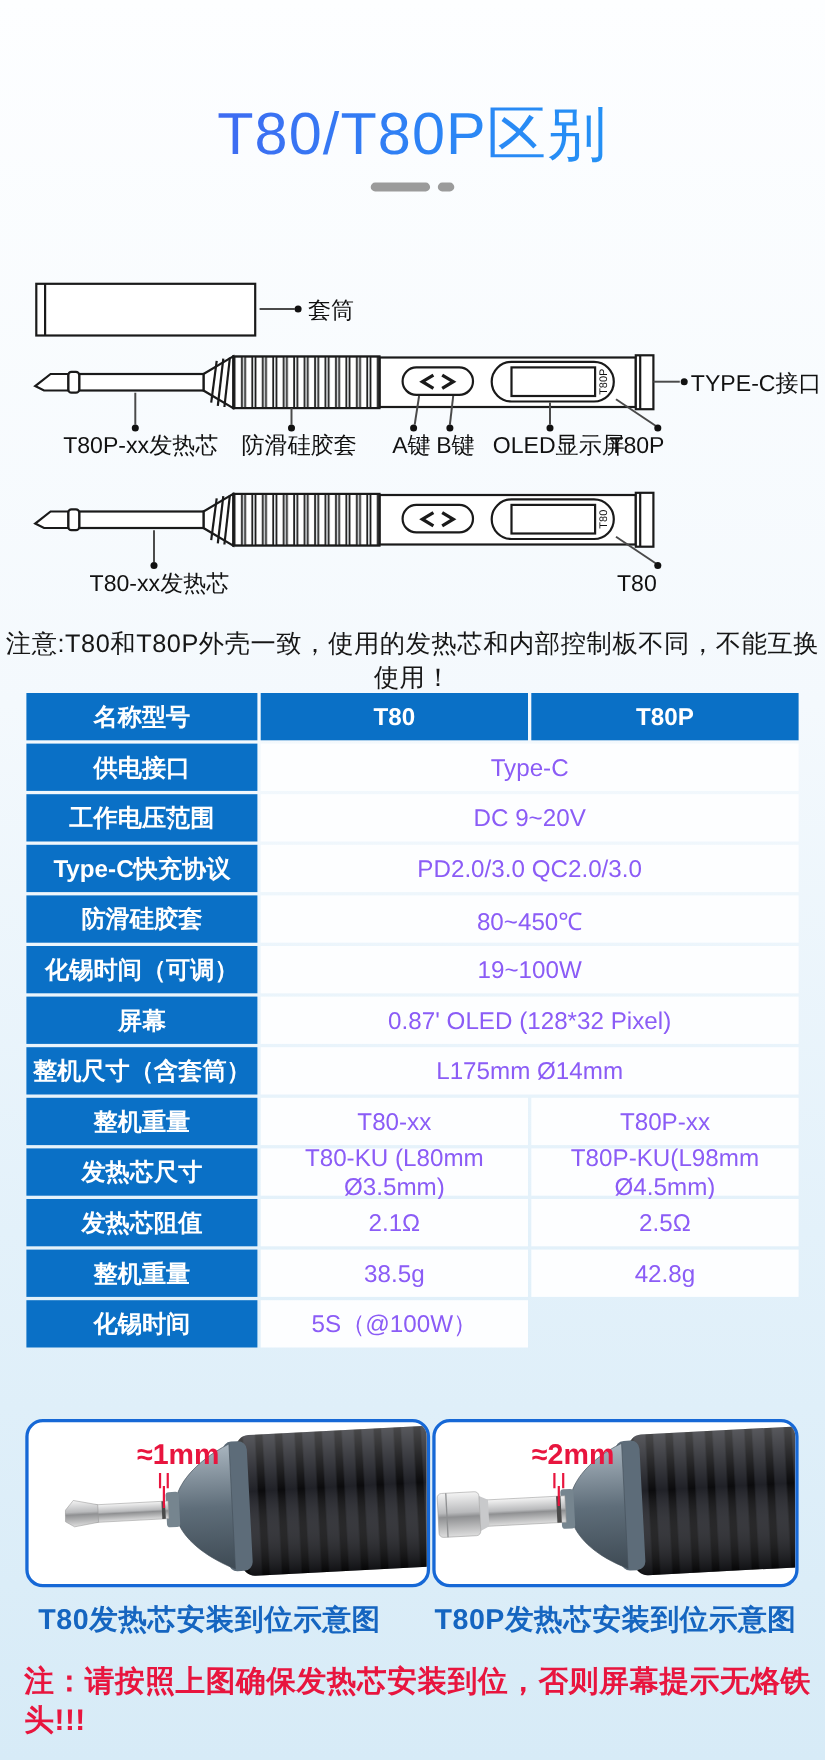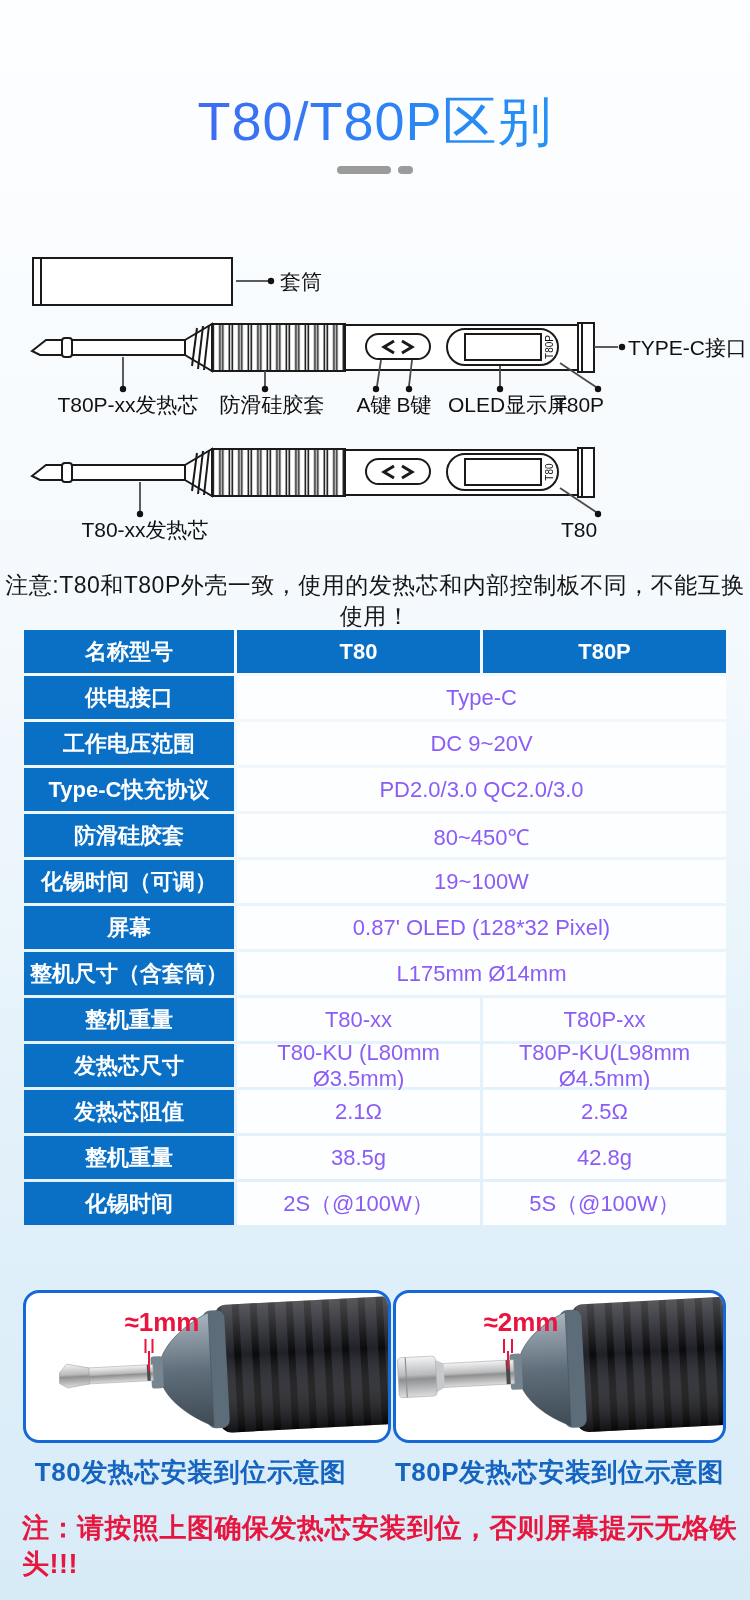--- a/index.html
+++ b/index.html
@@ -179,21 +179,20 @@
 
     <div class="cell th">发热芯阻值</div>
     <div class="cell td">2.1Ω</div>
     <div class="cell td">2.5Ω</div>
 
     <div class="cell th">整机重量</div>
     <div class="cell td">38.5g</div>
     <div class="cell td">42.8g</div>
 
     <div class="cell th">化锡时间</div>
-    <div class="cell td">2S（@100W）</div>
     <div class="cell td">5S（@100W）</div>
   </div>
 
   <div class="photo-box left">
     <svg viewBox="0 0 329 147" width="329" height="147">
       <defs>
         <linearGradient id="metalL" x1="0" y1="0" x2="0" y2="1">
           <stop offset="0" stop-color="#f4f4f4"></stop>
             <stop offset="0.45" stop-color="#b9babc"></stop>
           <stop offset="0.55" stop-color="#8f9092"></stop>

